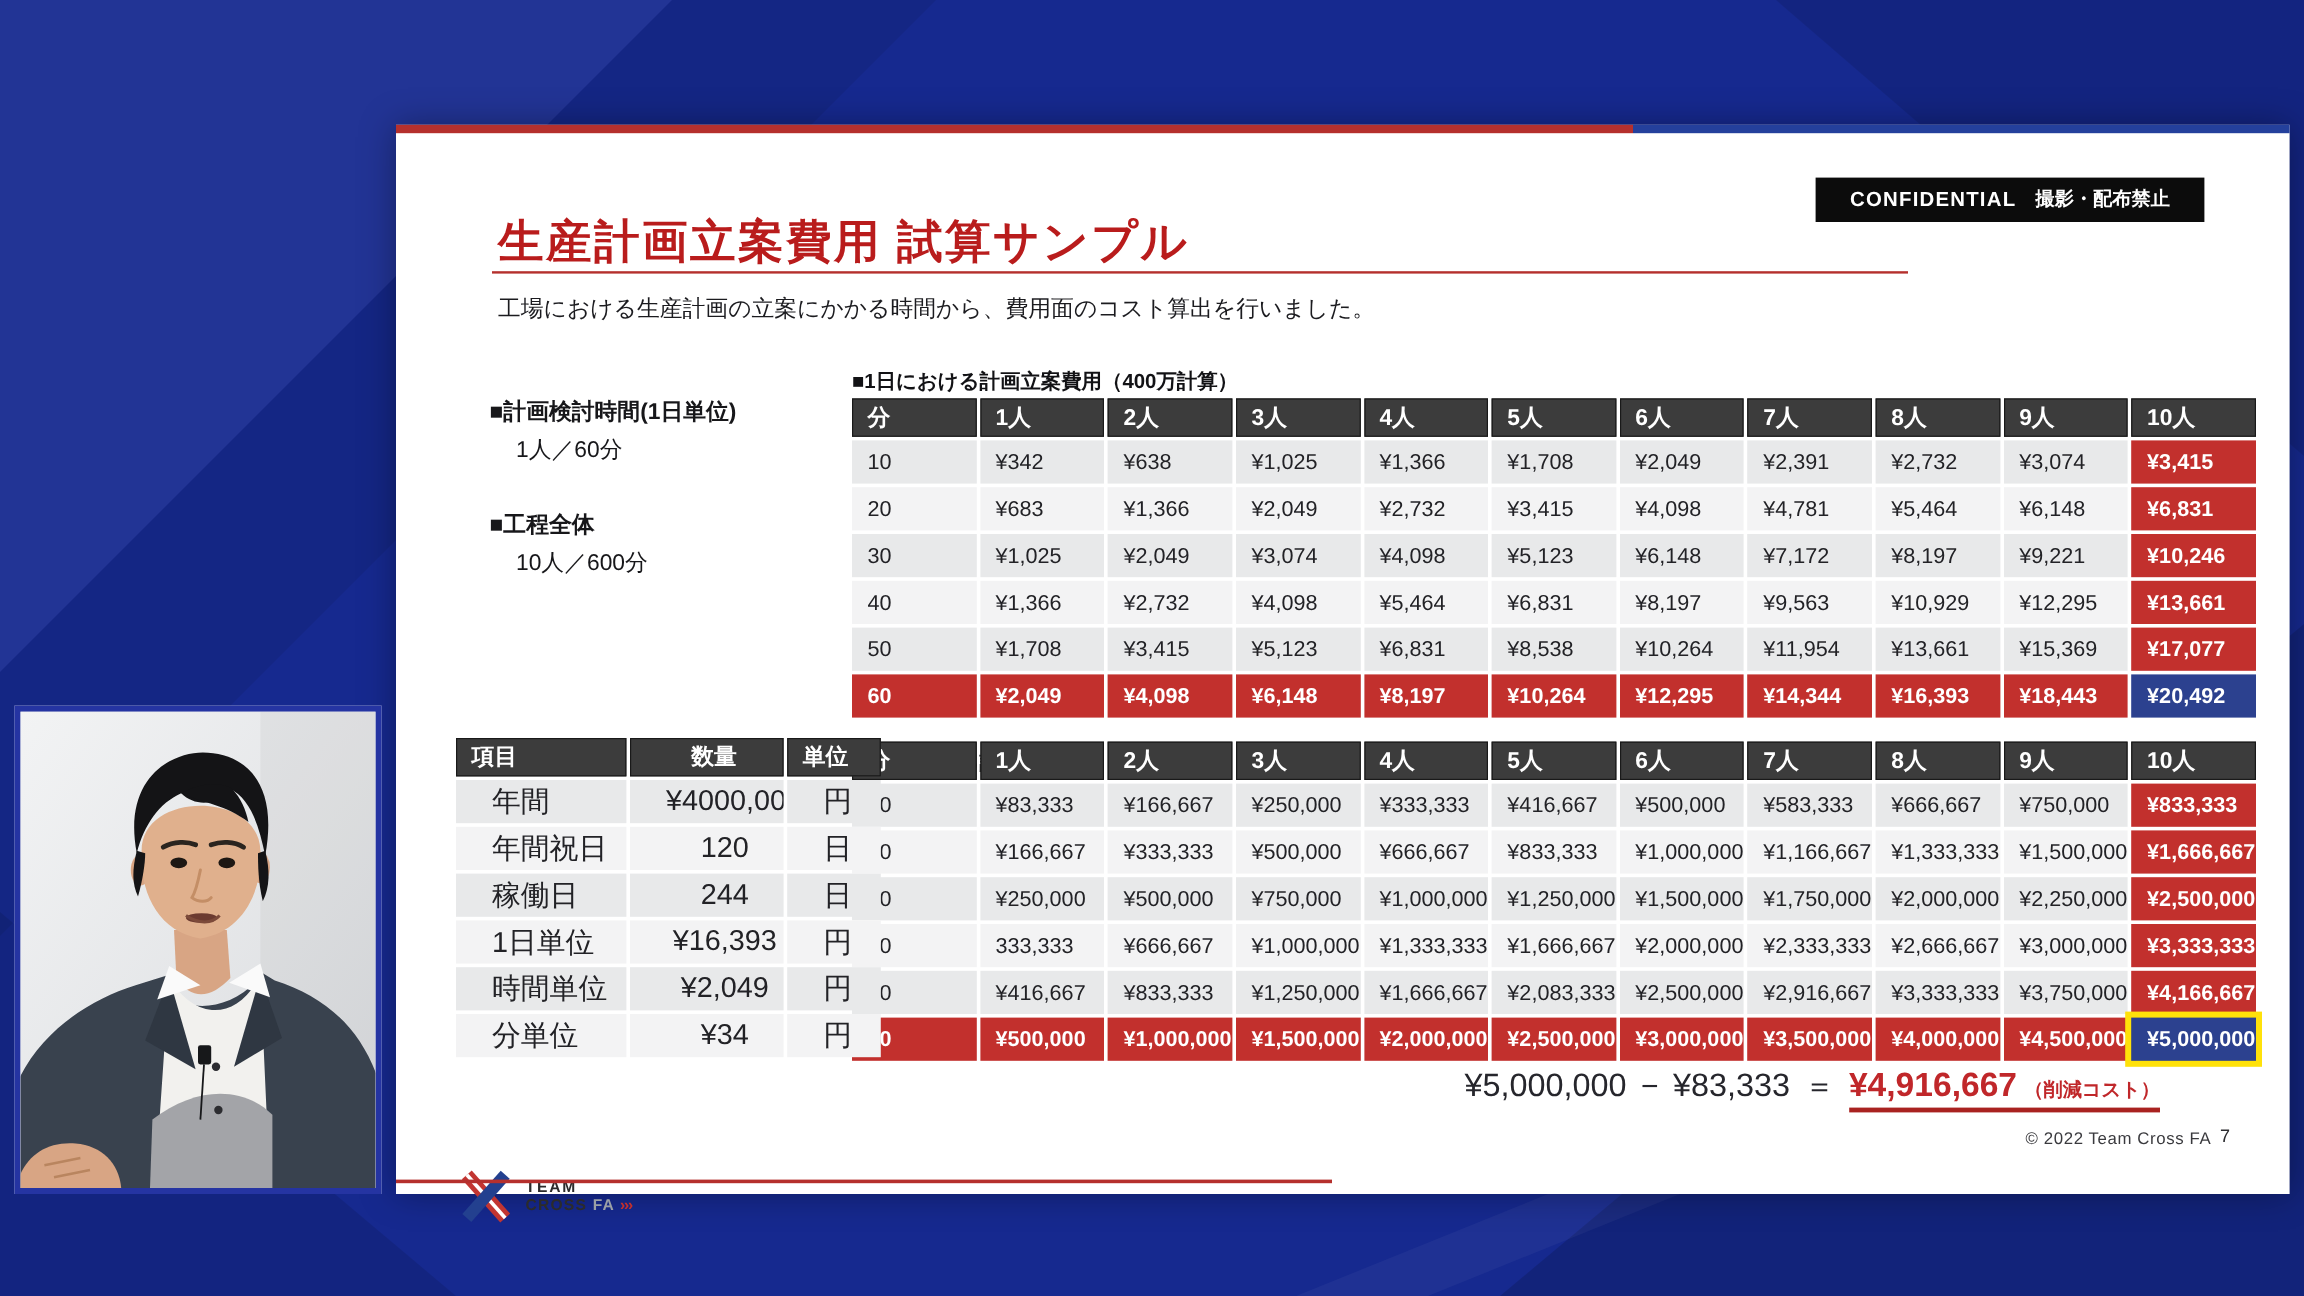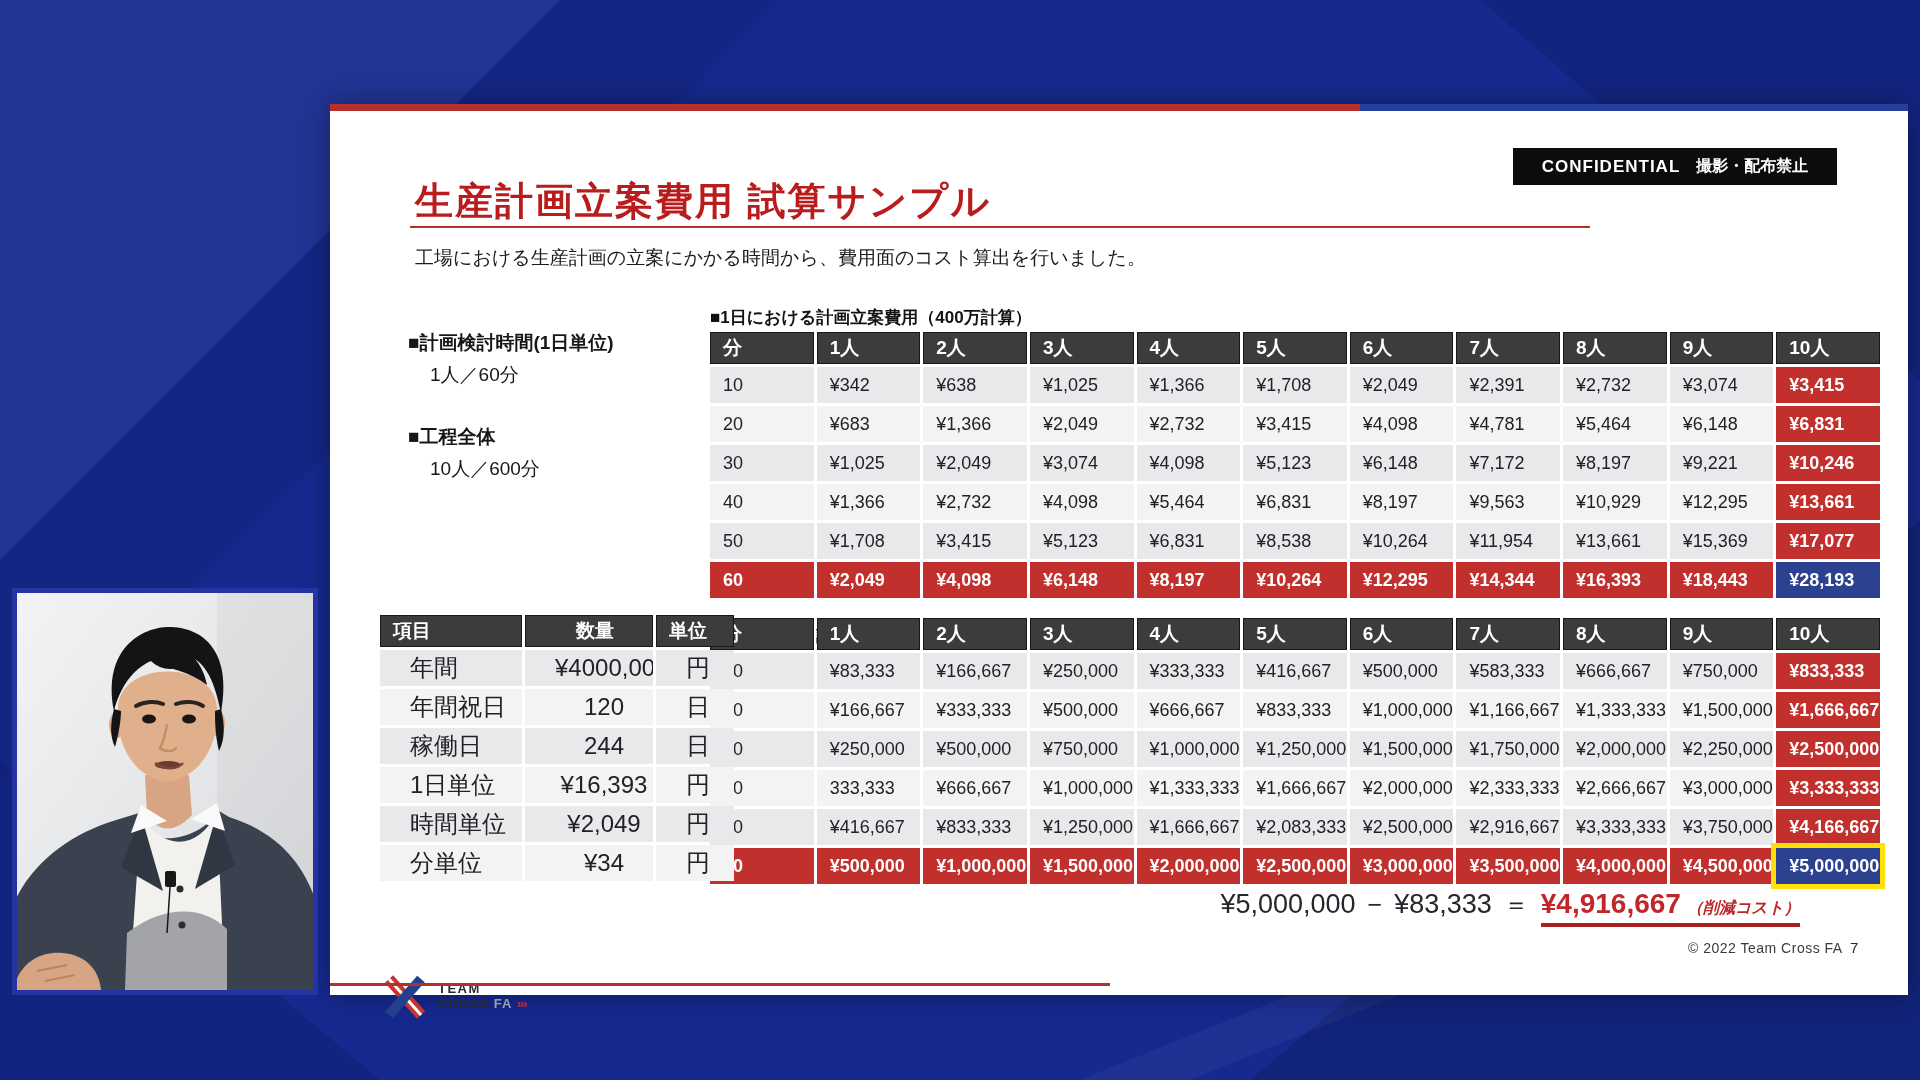--- a/index.html
+++ b/index.html
@@ -90,21 +90,21 @@
     position:absolute;left:940px;top:784px;width:530px;
     display:flex;align-items:baseline;justify-content:flex-end;gap:12px;white-space:nowrap;
   }
   .formula .num{font-size:27px;font-weight:500;color:#26262c;}
   .formula .op{font-size:25px;font-weight:500;color:#26262c;}
   .result-group{
     display:inline-flex;align-items:baseline;gap:6px;
     border-bottom:4px solid #a92220;padding-bottom:3px;
   }
   .result-group .result{font-size:28px;font-weight:800;color:#c0272a;}
-  .result-group .result-note{font-size:16px;font-weight:700;color:#c0272a;font-style:italic;}
+  .result-group .result-note{font-size:16px;font-weight:700;color:#c0272a;}
 
   
   .logo{position:absolute;left:52px;top:870px;display:flex;align-items:center;gap:10px;}
   .logo-text{line-height:1.15;}
   .logo-line1{font-size:13px;font-weight:800;color:#2b2b2b;letter-spacing:1.5px;}
   .logo-line2{font-size:13px;font-weight:800;letter-spacing:1px;}
   .logo-line2 .cross{color:#2b2b2b;}
   .logo-line2 .fa{color:#9aa0a6;}
   .logo-line2 .chev{color:#c4302d;letter-spacing:-1px;}
   .footer-copy{position:absolute;left:1358px;top:836px;font-size:14px;color:#3a3a3e;letter-spacing:0.5px;white-space:nowrap;}
@@ -244,21 +244,21 @@
           <td class="row-total">60</td>
           <td class="row-total">¥2,049</td>
           <td class="row-total">¥4,098</td>
           <td class="row-total">¥6,148</td>
           <td class="row-total">¥8,197</td>
           <td class="row-total">¥10,264</td>
           <td class="row-total">¥12,295</td>
           <td class="row-total">¥14,344</td>
           <td class="row-total">¥16,393</td>
           <td class="row-total">¥18,443</td>
-          <td class="row-total col-max cell-grand">¥28,193</td>
+          <td class="row-total col-max cell-grand">¥20,492</td>
         </tr>
       </tbody>
     </table>
 
   <div class="tbl-caption cap-yearly">■1年における計画立案費用</div>
   <table class="cost tbl-yearly">
       <thead>
         <tr>
           <th>分</th>
           <th>1人</th>

